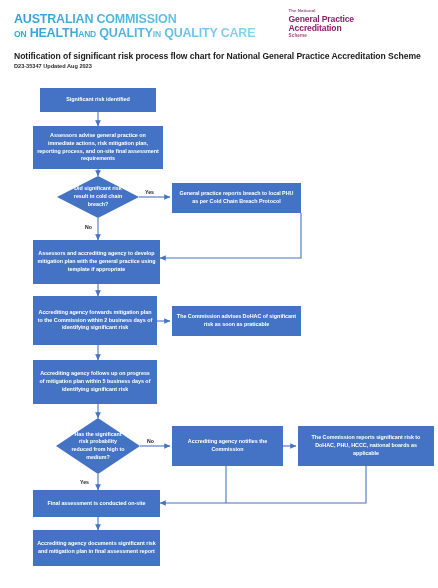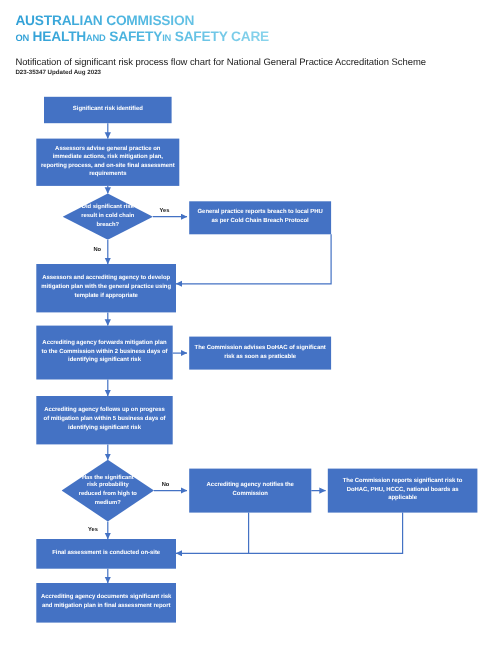--- a/index.html
+++ b/index.html
@@ -87,21 +87,21 @@
     display: block;
     margin-top: 1.5px;
     letter-spacing: 0.1px;
   }
 
   .doc-title {
     position: absolute;
     left: 14px;
     top: 51px;
     font-size: 8.6px;
-    font-weight: normal;
+    font-weight: bold;
     color: #1a1a1a;
     letter-spacing: -0.05px;
     white-space: nowrap;
   }
   .doc-sub {
     position: absolute;
     left: 14px;
     top: 63px;
     font-size: 5.6px;
     font-weight: bold;
@@ -171,23 +171,29 @@
     pointer-events: none;
   }
 </style>
 </head>
 <body>
 
 <div class="header">
 
   <div class="logo-left">
     <span class="l1">AUSTRALIAN COMMISSION</span>
-    <span class="l2"><span class="sm">ON</span> <span>HEALTH</span><span class="sm">AND</span> <span>SAFETY</span><span class="sm">IN</span> <span>SAFETY CARE</span></span>
-  </div>
-
+    <span class="l2"><span class="sm">ON</span> <span>HEALTH</span><span class="sm">AND</span> <span>QUALITY</span><span class="sm">IN</span> <span>QUALITY CARE</span></span>
+  </div>
+
+  <div class="logo-right">
+    <span class="tiny">The National</span>
+    <span class="big">General Practice</span>
+    <span class="big">Accreditation</span>
+    <span class="scheme">Scheme</span>
+  </div>
 
   <div class="doc-title">Notification of significant risk process flow chart for National General Practice Accreditation Scheme</div>
   <div class="doc-sub">D23-35347 Updated Aug 2023</div>
 </div>
 
 <div class="flow">
 
   <svg class="connectors" viewBox="0 0 438 588">
     <defs>
       <marker id="ah" markerWidth="7" markerHeight="7" refX="5.2" refY="2.6" orient="auto">

